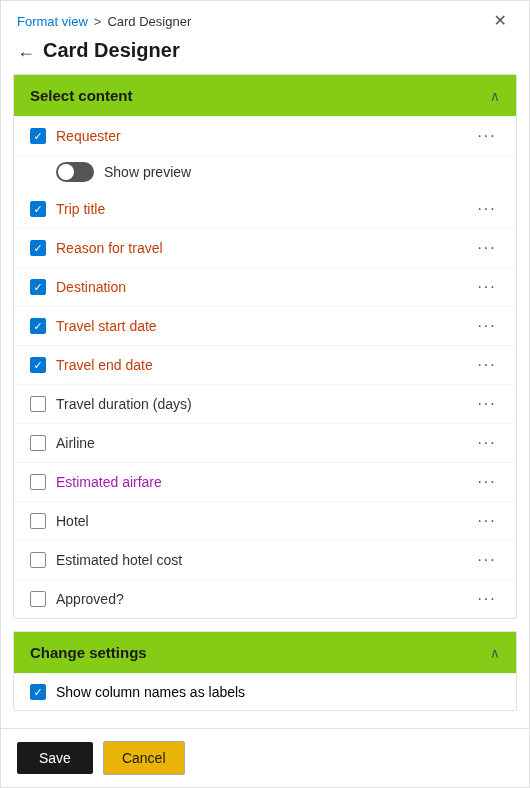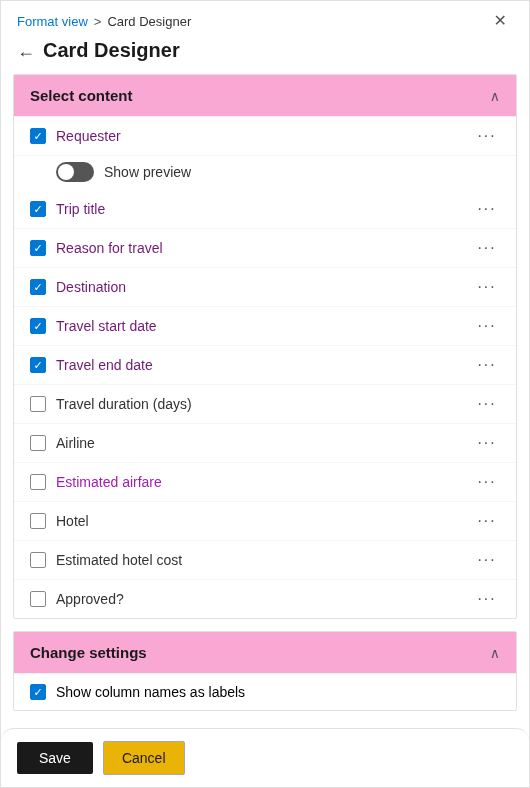--- a/index.html
+++ b/index.html
@@ -90,21 +90,21 @@
     .section {
       border: 1px solid #e0e0e0;
       margin: 0 12px 12px 12px;
       border-radius: 2px;
     }
     .section-header {
       display: flex;
       align-items: center;
       justify-content: space-between;
       padding: 12px 16px;
-      background: #f9a8d4;
+      background: #84cc16;
       border-bottom: 1px solid #f0f0f0;
     }
     .section-title {
       font-size: 15px;
       font-weight: 600;
       color: #1a1a1a;
     }
     .chevron-icon {
       font-size: 14px;
       color: #555;
@@ -138,21 +138,21 @@
       color: #fff;
       font-size: 11px;
       line-height: 1;
     }
     .checkbox.unchecked {
       background: #fff;
       border-color: #888;
     }
     .item-label {
       flex: 1;
-      color: #701a75;
+      color: #c2410c;
       font-size: 14px;
     }
     .more-btn {
       color: #555;
       font-size: 16px;
       cursor: pointer;
       padding: 2px 4px;
       letter-spacing: 1px;
     }
     
@@ -220,21 +220,20 @@
       padding: 6px 16px 10px 16px;
       gap: 16px;
     }
     .action-bar {
       display: flex;
       align-items: center;
       padding: 12px 16px;
       gap: 10px;
       border-top: 1px solid #e0e0e0;
       background: #fff;
-      border-radius: 13px;
     }
     .btn-save {
       background: #1a1a1a;
       color: #fff;
       border: none;
       padding: 8px 22px;
       font-size: 14px;
       cursor: pointer;
       border-radius: 2px;
       font-family: inherit;

